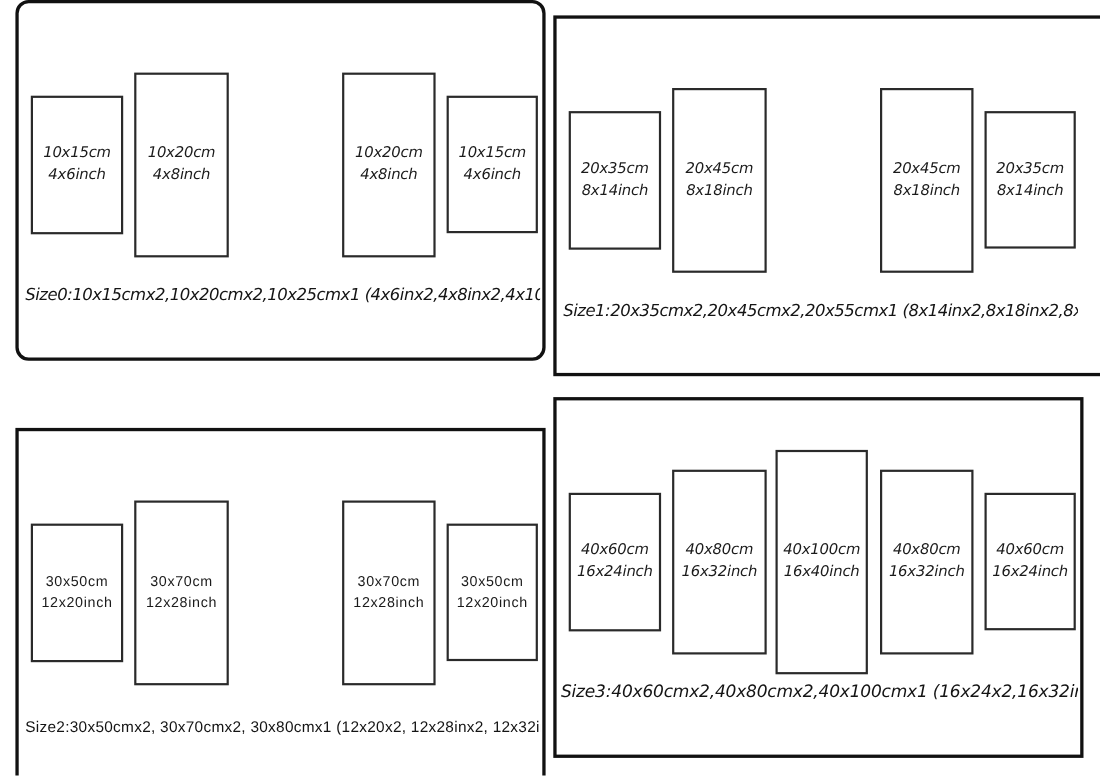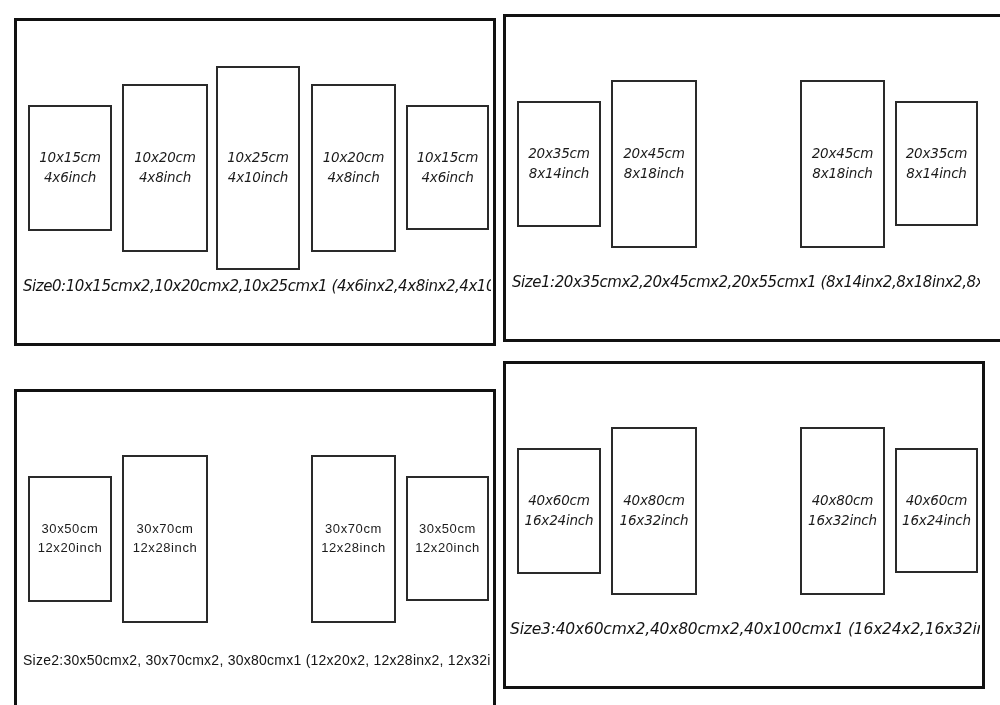--- a/index.html
+++ b/index.html
@@ -24,21 +24,21 @@
   }
 
   
   .panel {
     position: absolute;
     background: #ffffff;
     border: 3px solid #111111;
     box-sizing: border-box;
     overflow: hidden;
   }
-  .panel.p0 { left: 14px;  top: 18px;  width: 482px; height: 328px; }
+  .panel.p0 { left: 14px;  top: 0;  width: 482px; height: 328px; border-radius: 12px; }
   .panel.p1 { left: 503px; top: 14px;  width: 530px; height: 328px; }
   .panel.p2 { left: 14px;  top: 361px; width: 482px; height: 328px; margin-top: 28px; }
   .panel.p3 { left: 503px; top: 361px; width: 482px; height: 328px; }
 
   .panel-inner {
     position: absolute;
     left: 0; top: 0;
     width: 476px;
     height: 322px;
   }
@@ -118,24 +118,20 @@
     <div class="panel-inner">
 
       <div class="frame f0">
         <span class="line">10x15cm</span>
         <span class="line">4x6inch</span>
       </div>
       <div class="frame f1">
         <span class="line">10x20cm</span>
         <span class="line">4x8inch</span>
       </div>
-      <div class="frame f2">
-        <span class="line">10x25cm</span>
-        <span class="line">4x10inch</span>
-      </div>
       <div class="frame f3">
         <span class="line">10x20cm</span>
         <span class="line">4x8inch</span>
       </div>
       <div class="frame f4">
         <span class="line">10x15cm</span>
         <span class="line">4x6inch</span>
       </div>
 
       <div class="caption">Size0:10x15cmx2,10x20cmx2,10x25cmx1 (4x6inx2,4x8inx2,4x10inx1)</div>
@@ -194,20 +190,24 @@
     <div class="panel-inner">
 
       <div class="frame f0">
         <span class="line">40x60cm</span>
         <span class="line">16x24inch</span>
       </div>
       <div class="frame f1">
         <span class="line">40x80cm</span>
         <span class="line">16x32inch</span>
       </div>
+      <div class="frame f2">
+        <span class="line">40x100cm</span>
+        <span class="line">16x40inch</span>
+      </div>
       <div class="frame f3">
         <span class="line">40x80cm</span>
         <span class="line">16x32inch</span>
       </div>
       <div class="frame f4">
         <span class="line">40x60cm</span>
         <span class="line">16x24inch</span>
       </div>
 
       <div class="caption">Size3:40x60cmx2,40x80cmx2,40x100cmx1 (16x24x2,16x32inx2,16x40inx1)</div>

